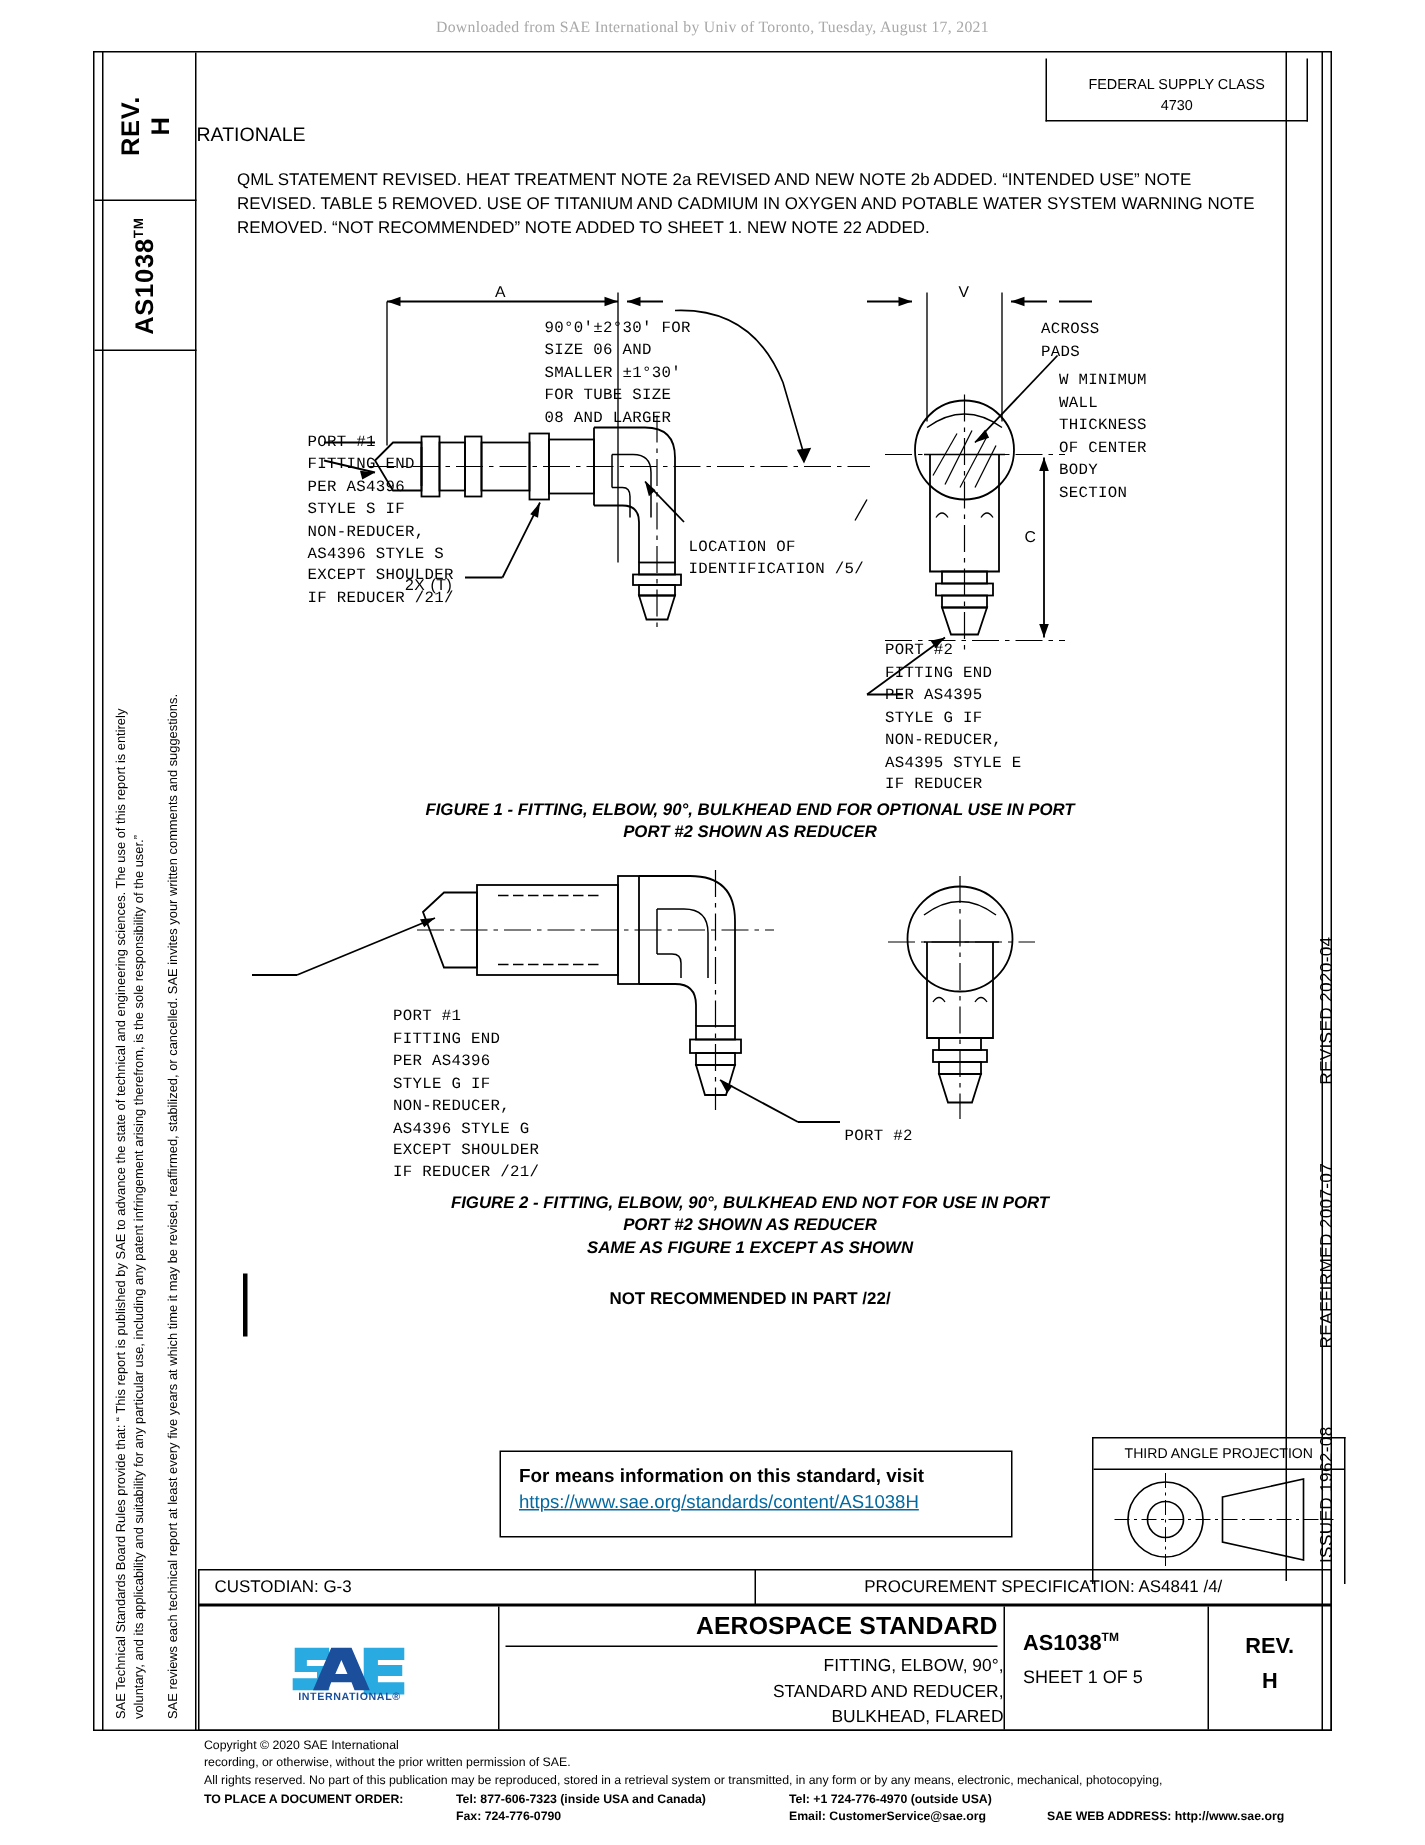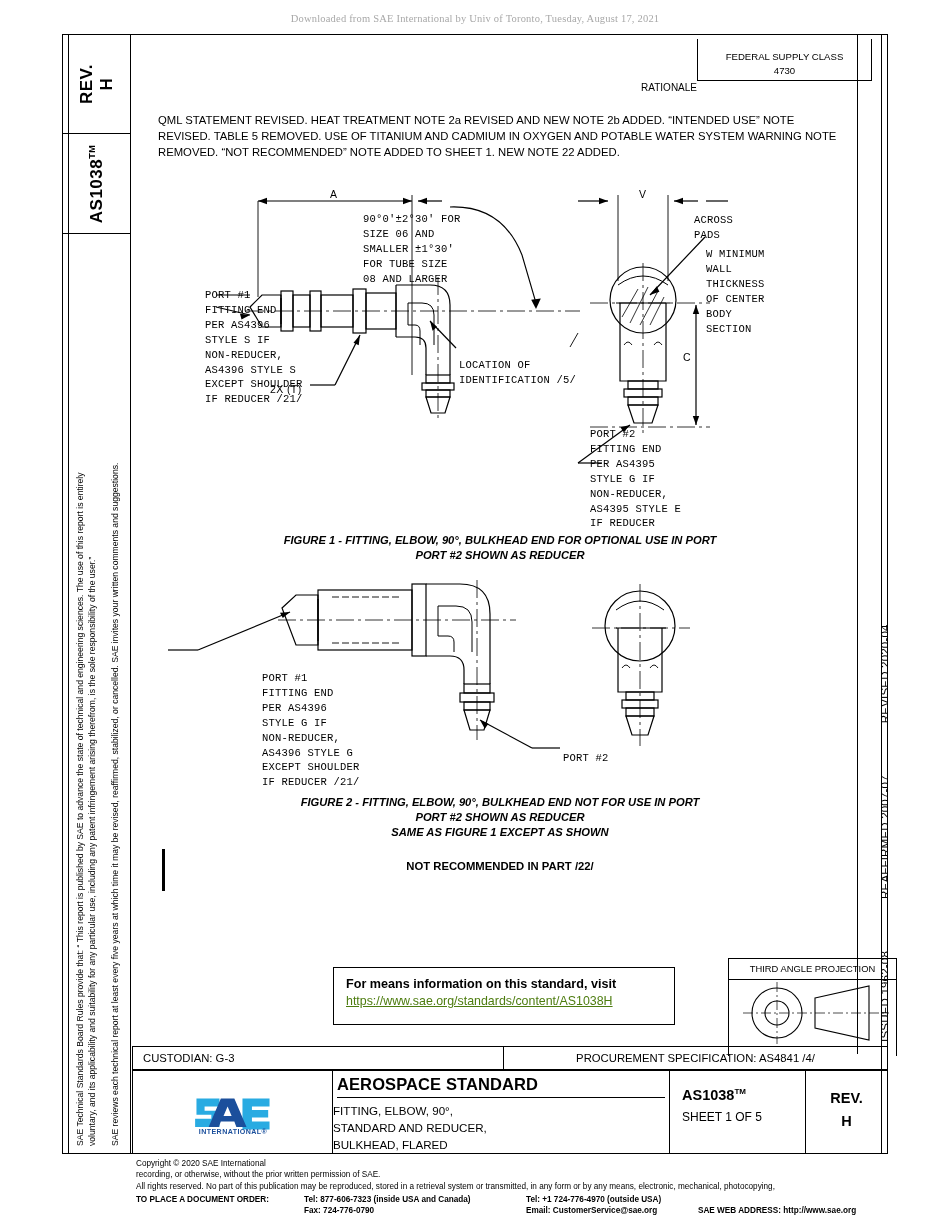--- a/index.html
+++ b/index.html
@@ -155,22 +155,22 @@
     line-height: 1.45;
     padding-top: 11px;
   }
 
   
   #rationale-title {
     position: absolute;
     left: 131px;
     top: 82px;
     width: 566px;
-    text-align: right;
-    font-size: 10px;
+    text-align: left;
+    font-size: 13px;
   }
   #rationale-body {
     position: absolute;
     left: 158px;
     top: 112px;
     width: 690px;
     font-size: 11.3px;
     line-height: 1.42;
   }
 
@@ -212,21 +212,21 @@
     top: 967px;
     width: 342px;
     height: 58px;
     border: 1.5px solid #000;
     box-sizing: border-box;
     padding: 9px 0 0 12px;
   }
   #info-line1 { font-size: 12.6px; font-weight: bold; }
   #info-link {
     font-size: 12.4px;
-    color: #4d7c0f;
+    color: #0369a1;
     text-decoration: underline;
     display: inline-block;
     margin-top: 3px;
   }
 
   
   #tap-box {
     position: absolute;
     left: 688px;
     top: 958px;
@@ -289,21 +289,21 @@
     box-sizing: border-box;
     display: flex;
     align-items: center;
     justify-content: center;
   }
   #sae-logo { width: 82px; height: 46px; }
   #title-cell {
     width: 337px;
     border-right: 1.5px solid #000;
     box-sizing: border-box;
-    text-align: left;
+    text-align: right;
   }
   #as-title {
     font-size: 16.5px;
     font-weight: bold;
     padding: 4px 0 3px 0;
     border-bottom: 1.5px solid #000;
     margin: 0 4px;
     letter-spacing: .1px;
   }
   #as-sub {

